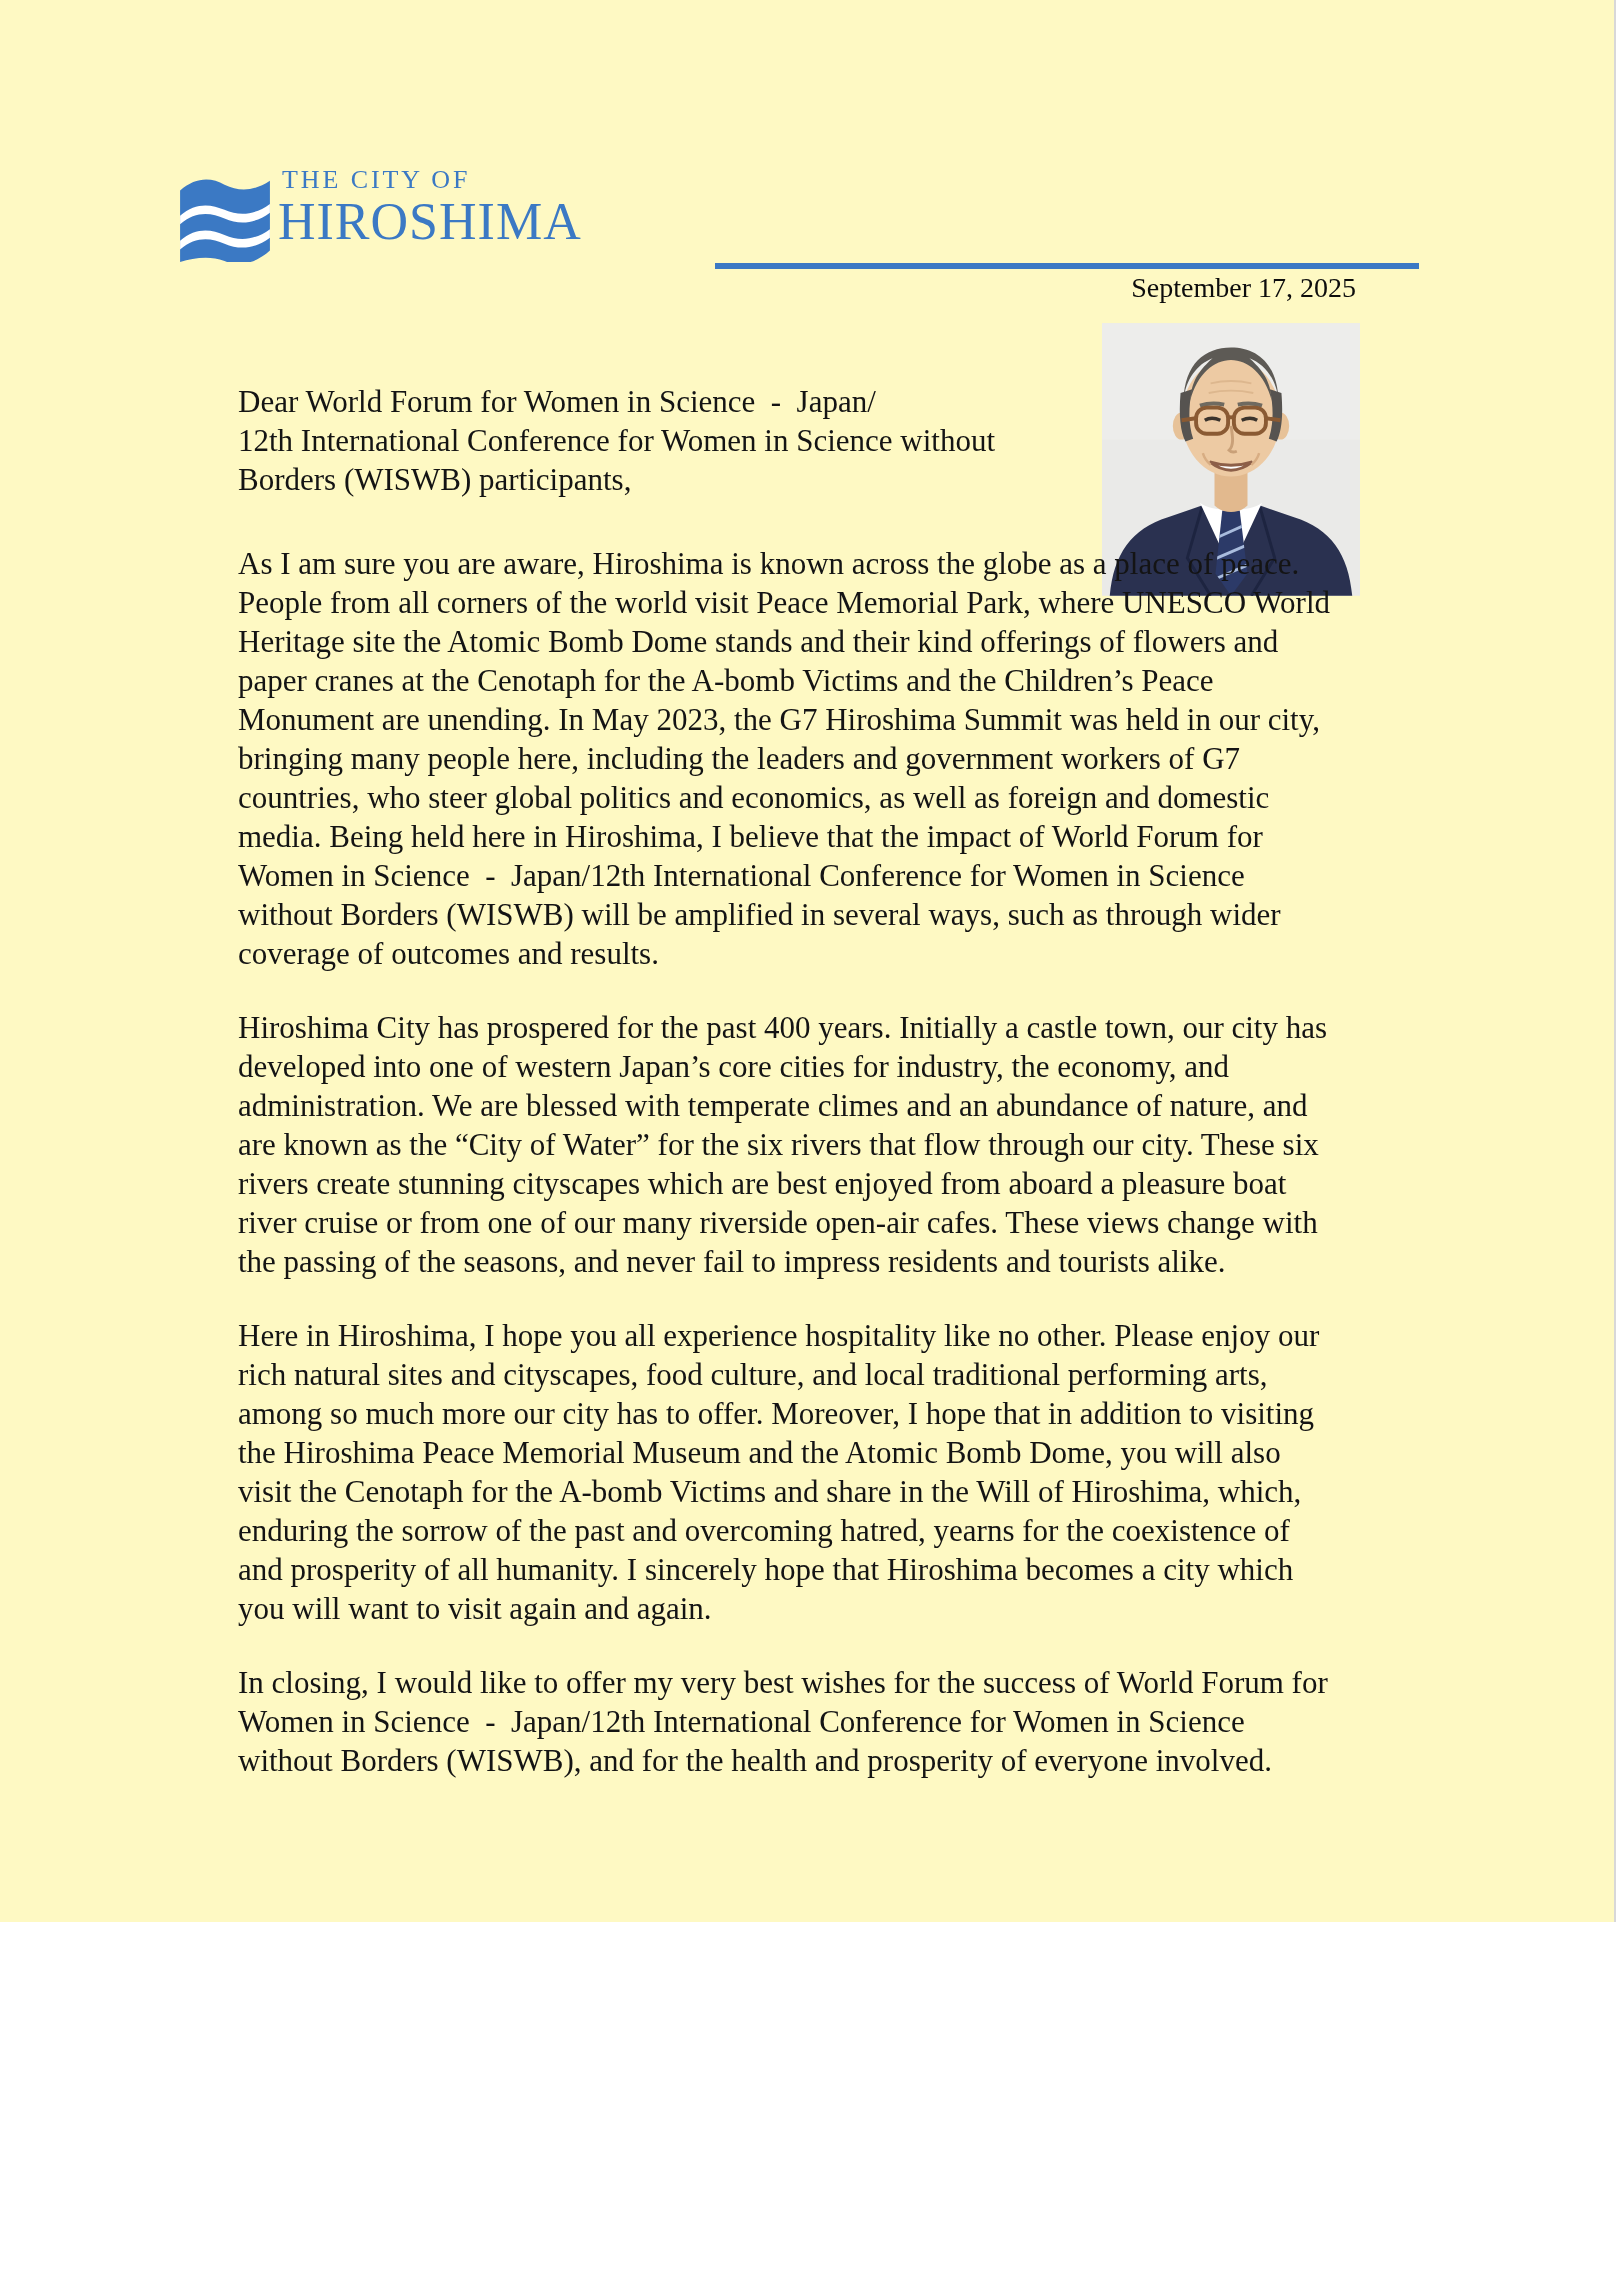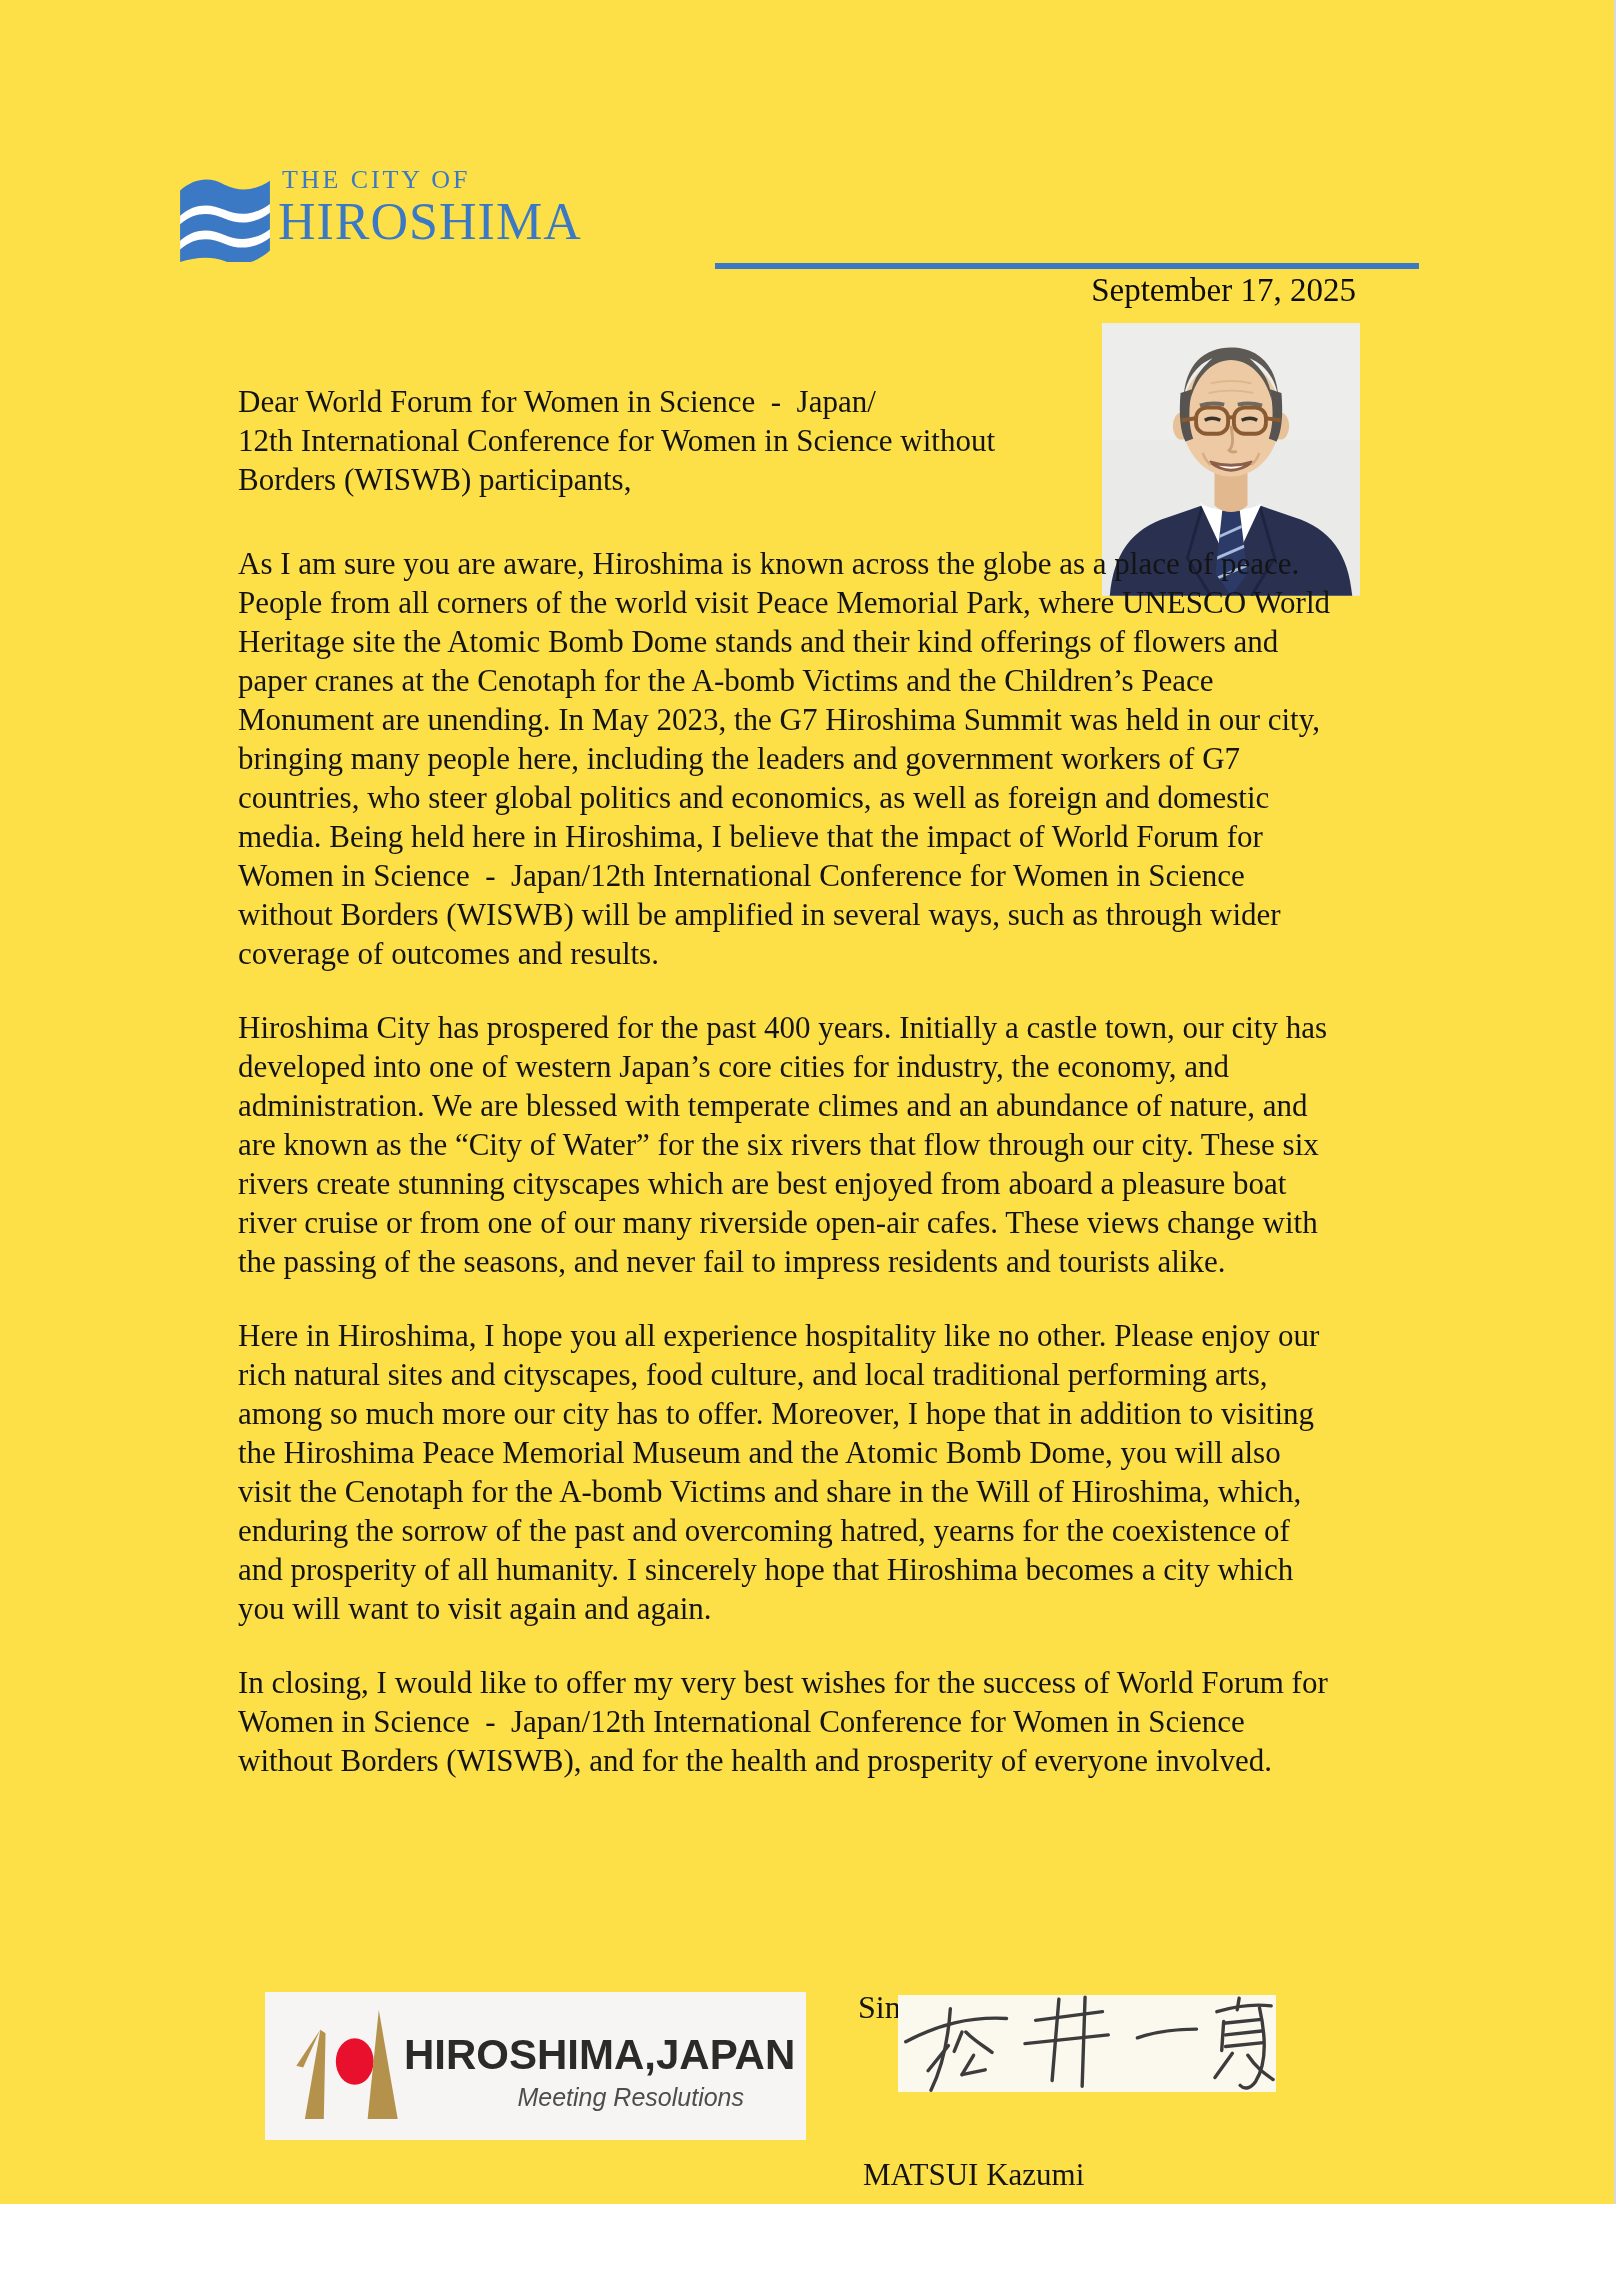--- a/index.html
+++ b/index.html
@@ -1,40 +1,40 @@
 <!DOCTYPE html>
 <html><head>
 <meta charset="utf-8">
 <style>
   html,body{margin:0;padding:0;background:#ffffff;}
   .page{
     position:relative;
-    width:1617px;height:2204px;
-    background:#fde047;
+    width:1617px;height:1922px;
+    background:#fef9c3;
     font-family:"Liberation Serif","DejaVu Serif",serif;
     color:#141414;
     overflow:hidden;
   }
   .page-edge{position:absolute;right:0;top:0;width:2.9px;height:100%;background:#d8d8d8;}
 
   
   .waves-icon{position:absolute;left:180px;top:177px;width:90px;height:85px;}
   .logo-small{
     position:absolute;left:282px;top:165px;
     font-size:26px;letter-spacing:2.9px;color:#3b79c4;font-weight:400;
   }
   .logo-large{
     position:absolute;left:278px;top:196px;
     font-size:52px;line-height:1;letter-spacing:1px;color:#3b79c4;font-weight:400;
   }
   .header-rule{position:absolute;left:715px;top:263px;width:704px;height:5.8px;background:#3b79c4;}
 
   .letter-date{
     position:absolute;top:272px;right:261px;
-    font-size:33px;color:#0d0d0d;margin-left:40px;
+    font-size:28px;color:#0d0d0d;margin-left:40px;
   }
 
   
   .mayor-photo{position:absolute;left:1102px;top:323px;width:258px;height:273px;}
 
   
   .letter-body{position:absolute;left:230px;top:382px;width:1164px;}
   .para{
     margin:0 0 35px 8px;
     font-size:31px;line-height:39px;

